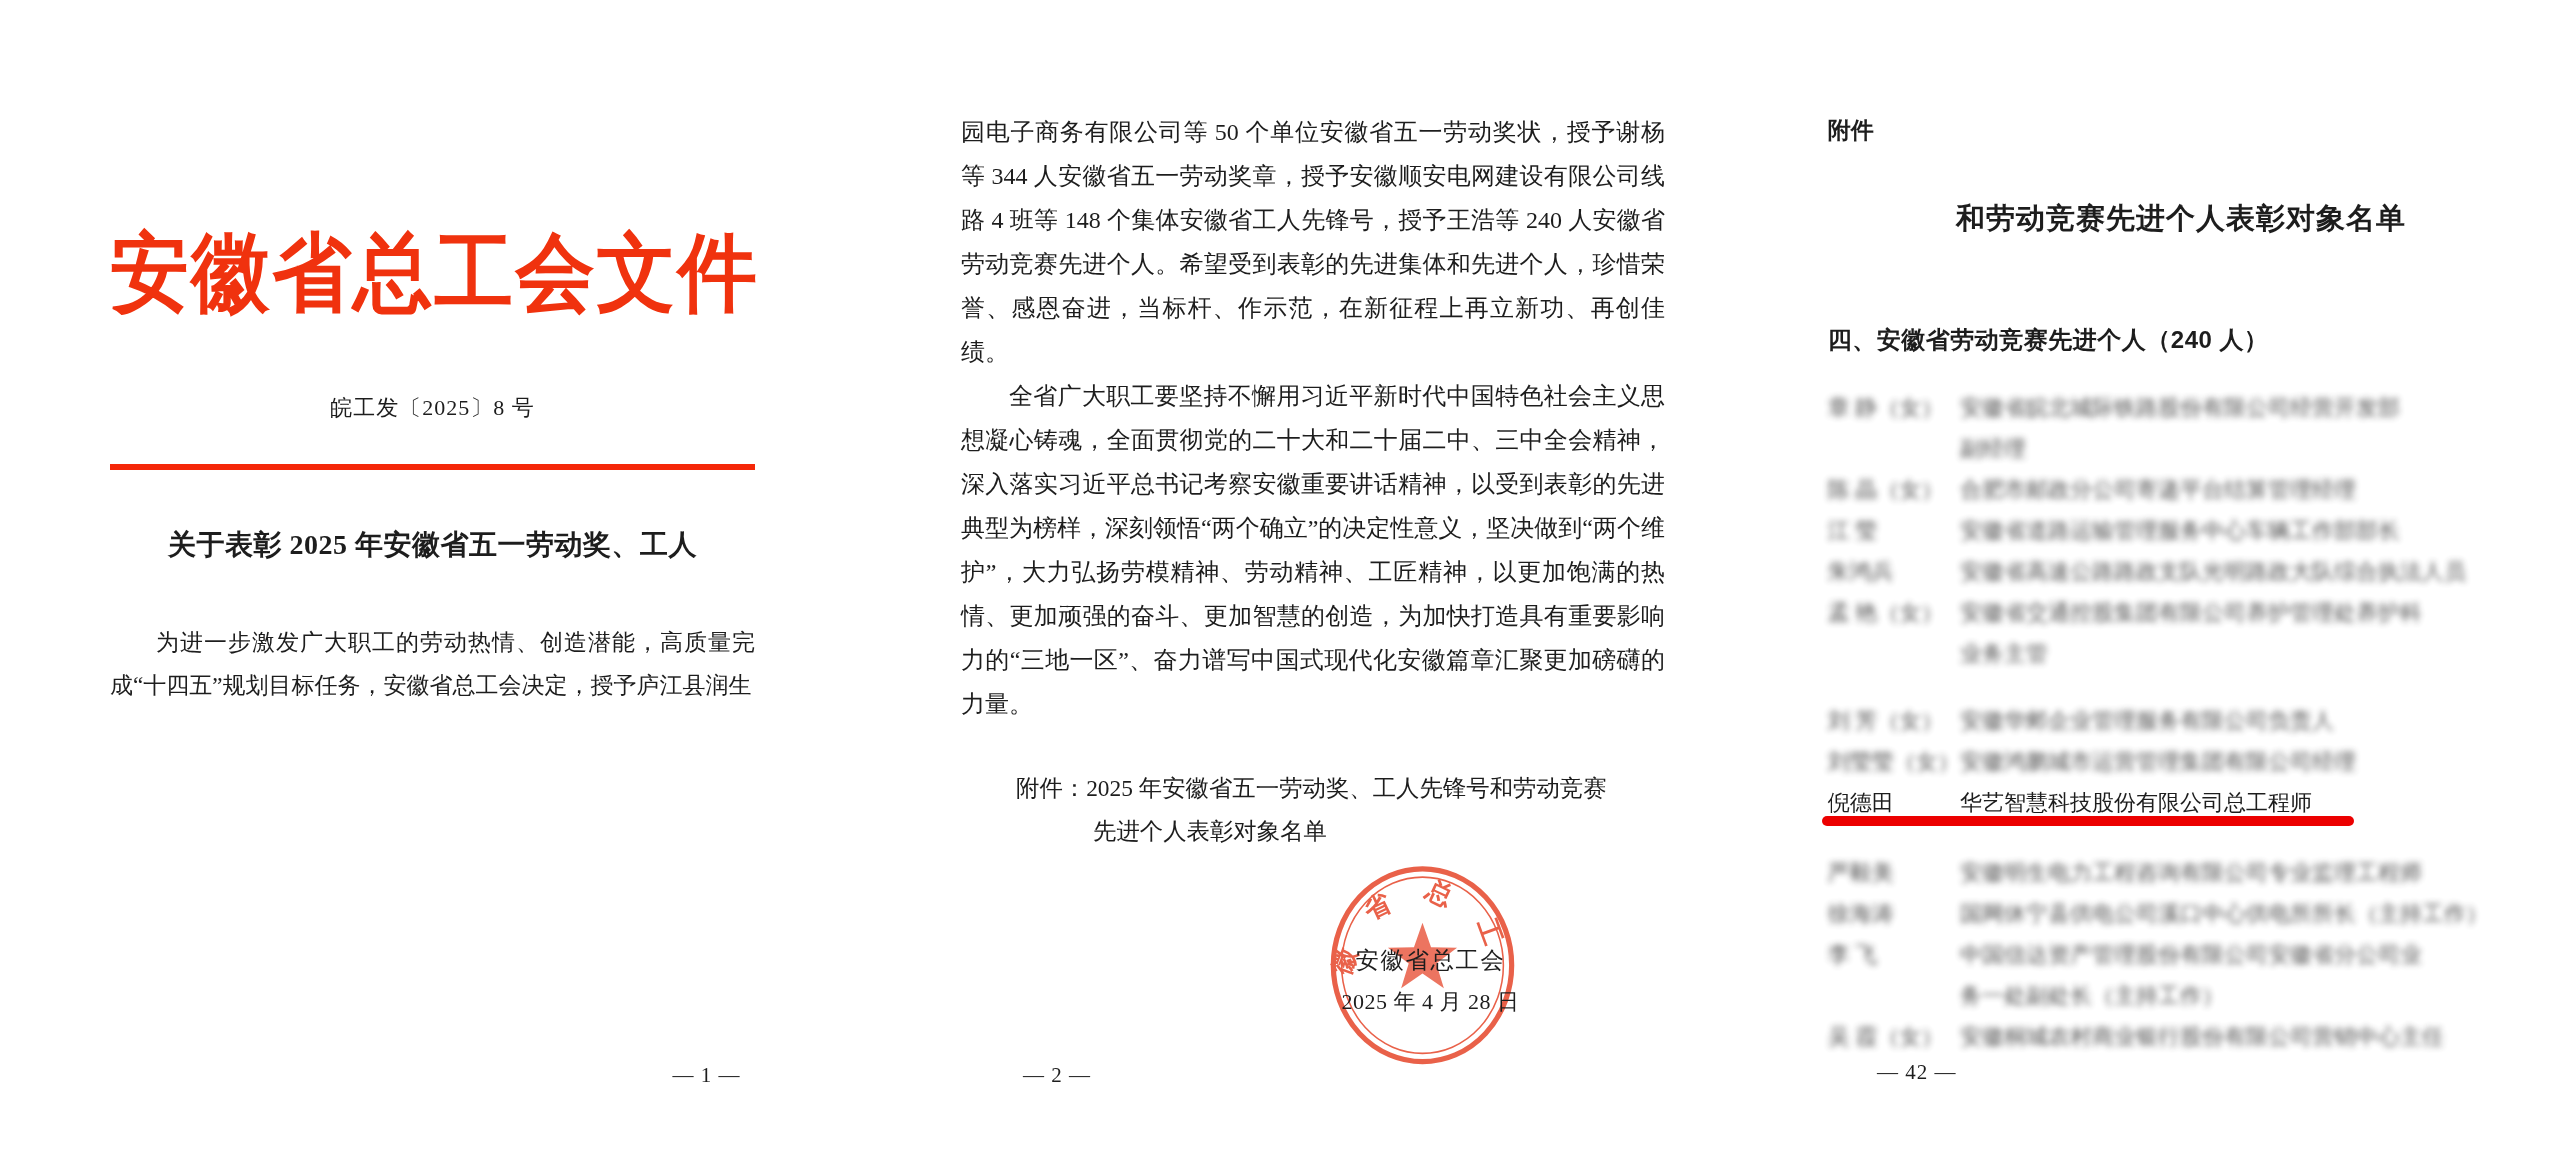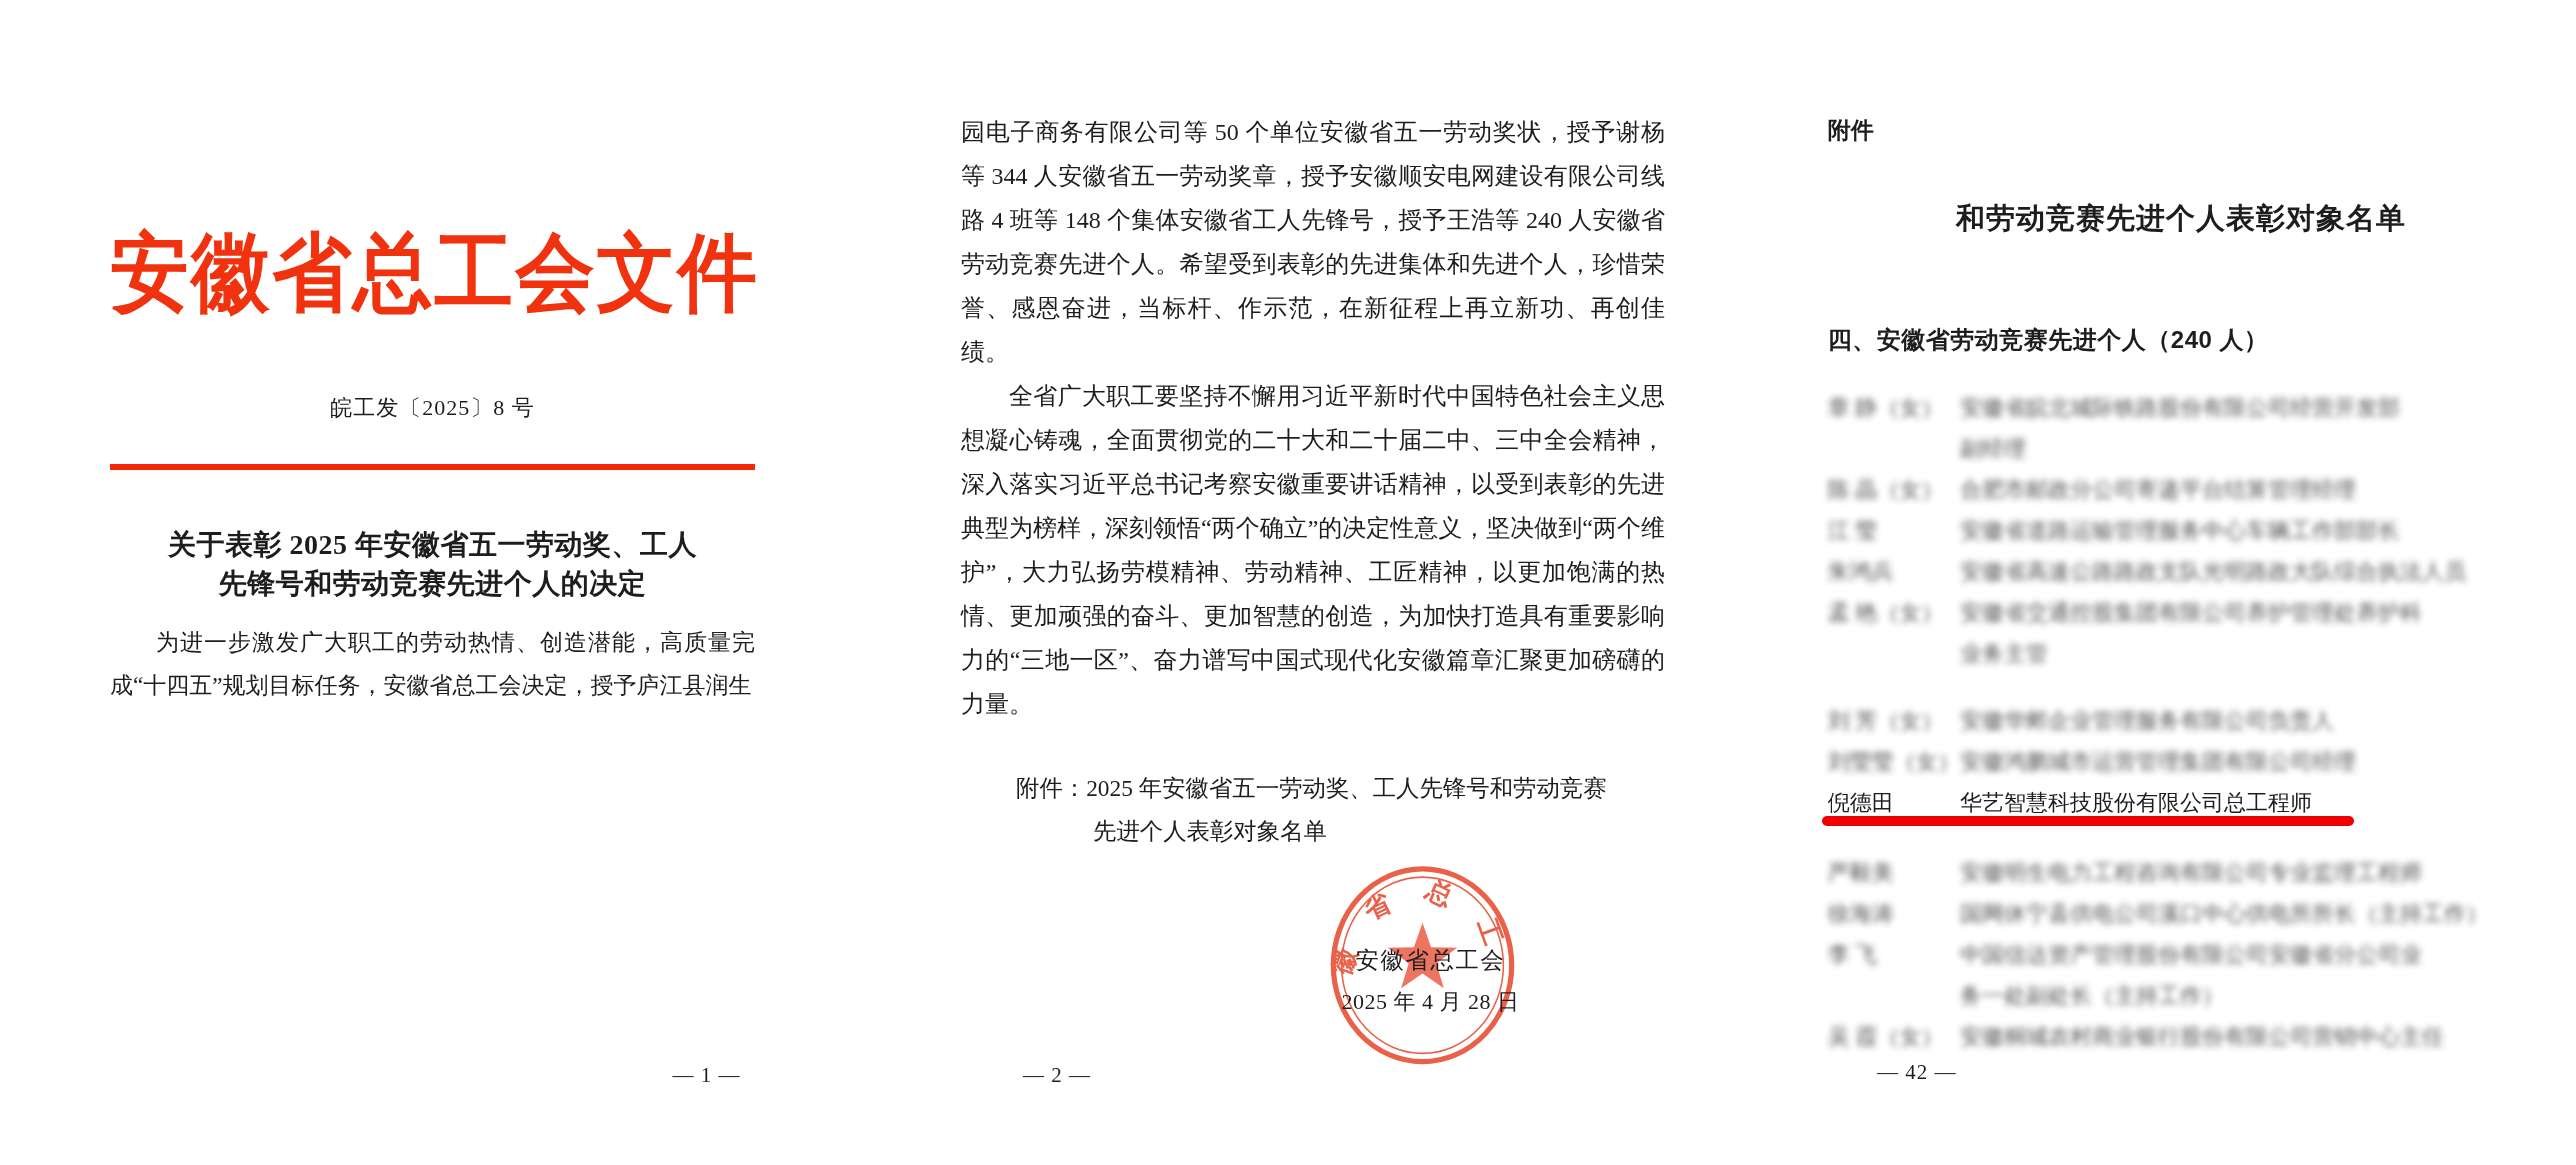--- a/index.html
+++ b/index.html
@@ -86,21 +86,20 @@
 </style>
 </head>
 <body>
 
 <div class="page" id="page1">
   <div class="p1-header">安徽省总工会文件</div>
   <div class="p1-docnum">皖工发〔2025〕8 号</div>
   <div class="p1-rule"></div>
   <div class="doc-title p1-title">
       <div class="line">关于表彰 2025 年安徽省五一劳动奖、工人</div>
-      <div class="line">先锋号和劳动竞赛先进个人的决定</div>
     </div>
   <div class="body-text p1-body">
       <p class="indent">为进一步激发广大职工的劳动热情、创造潜能，高质量完成“十四五”规划目标任务，安徽省总工会决定，授予庐江县润生</p>
     </div>
   <div class="pagenum p1-pagenum">— 1 —</div>
 </div>
 
 <div class="page" id="page2">
   <div class="body-text p2-body">
       <p>园电子商务有限公司等 50 个单位安徽省五一劳动奖状，授予谢杨等 344 人安徽省五一劳动奖章，授予安徽顺安电网建设有限公司线路 4 班等 148 个集体安徽省工人先锋号，授予王浩等 240 人安徽省劳动竞赛先进个人。希望受到表彰的先进集体和先进个人，珍惜荣誉、感恩奋进，当标杆、作示范，在新征程上再立新功、再创佳绩。</p>

